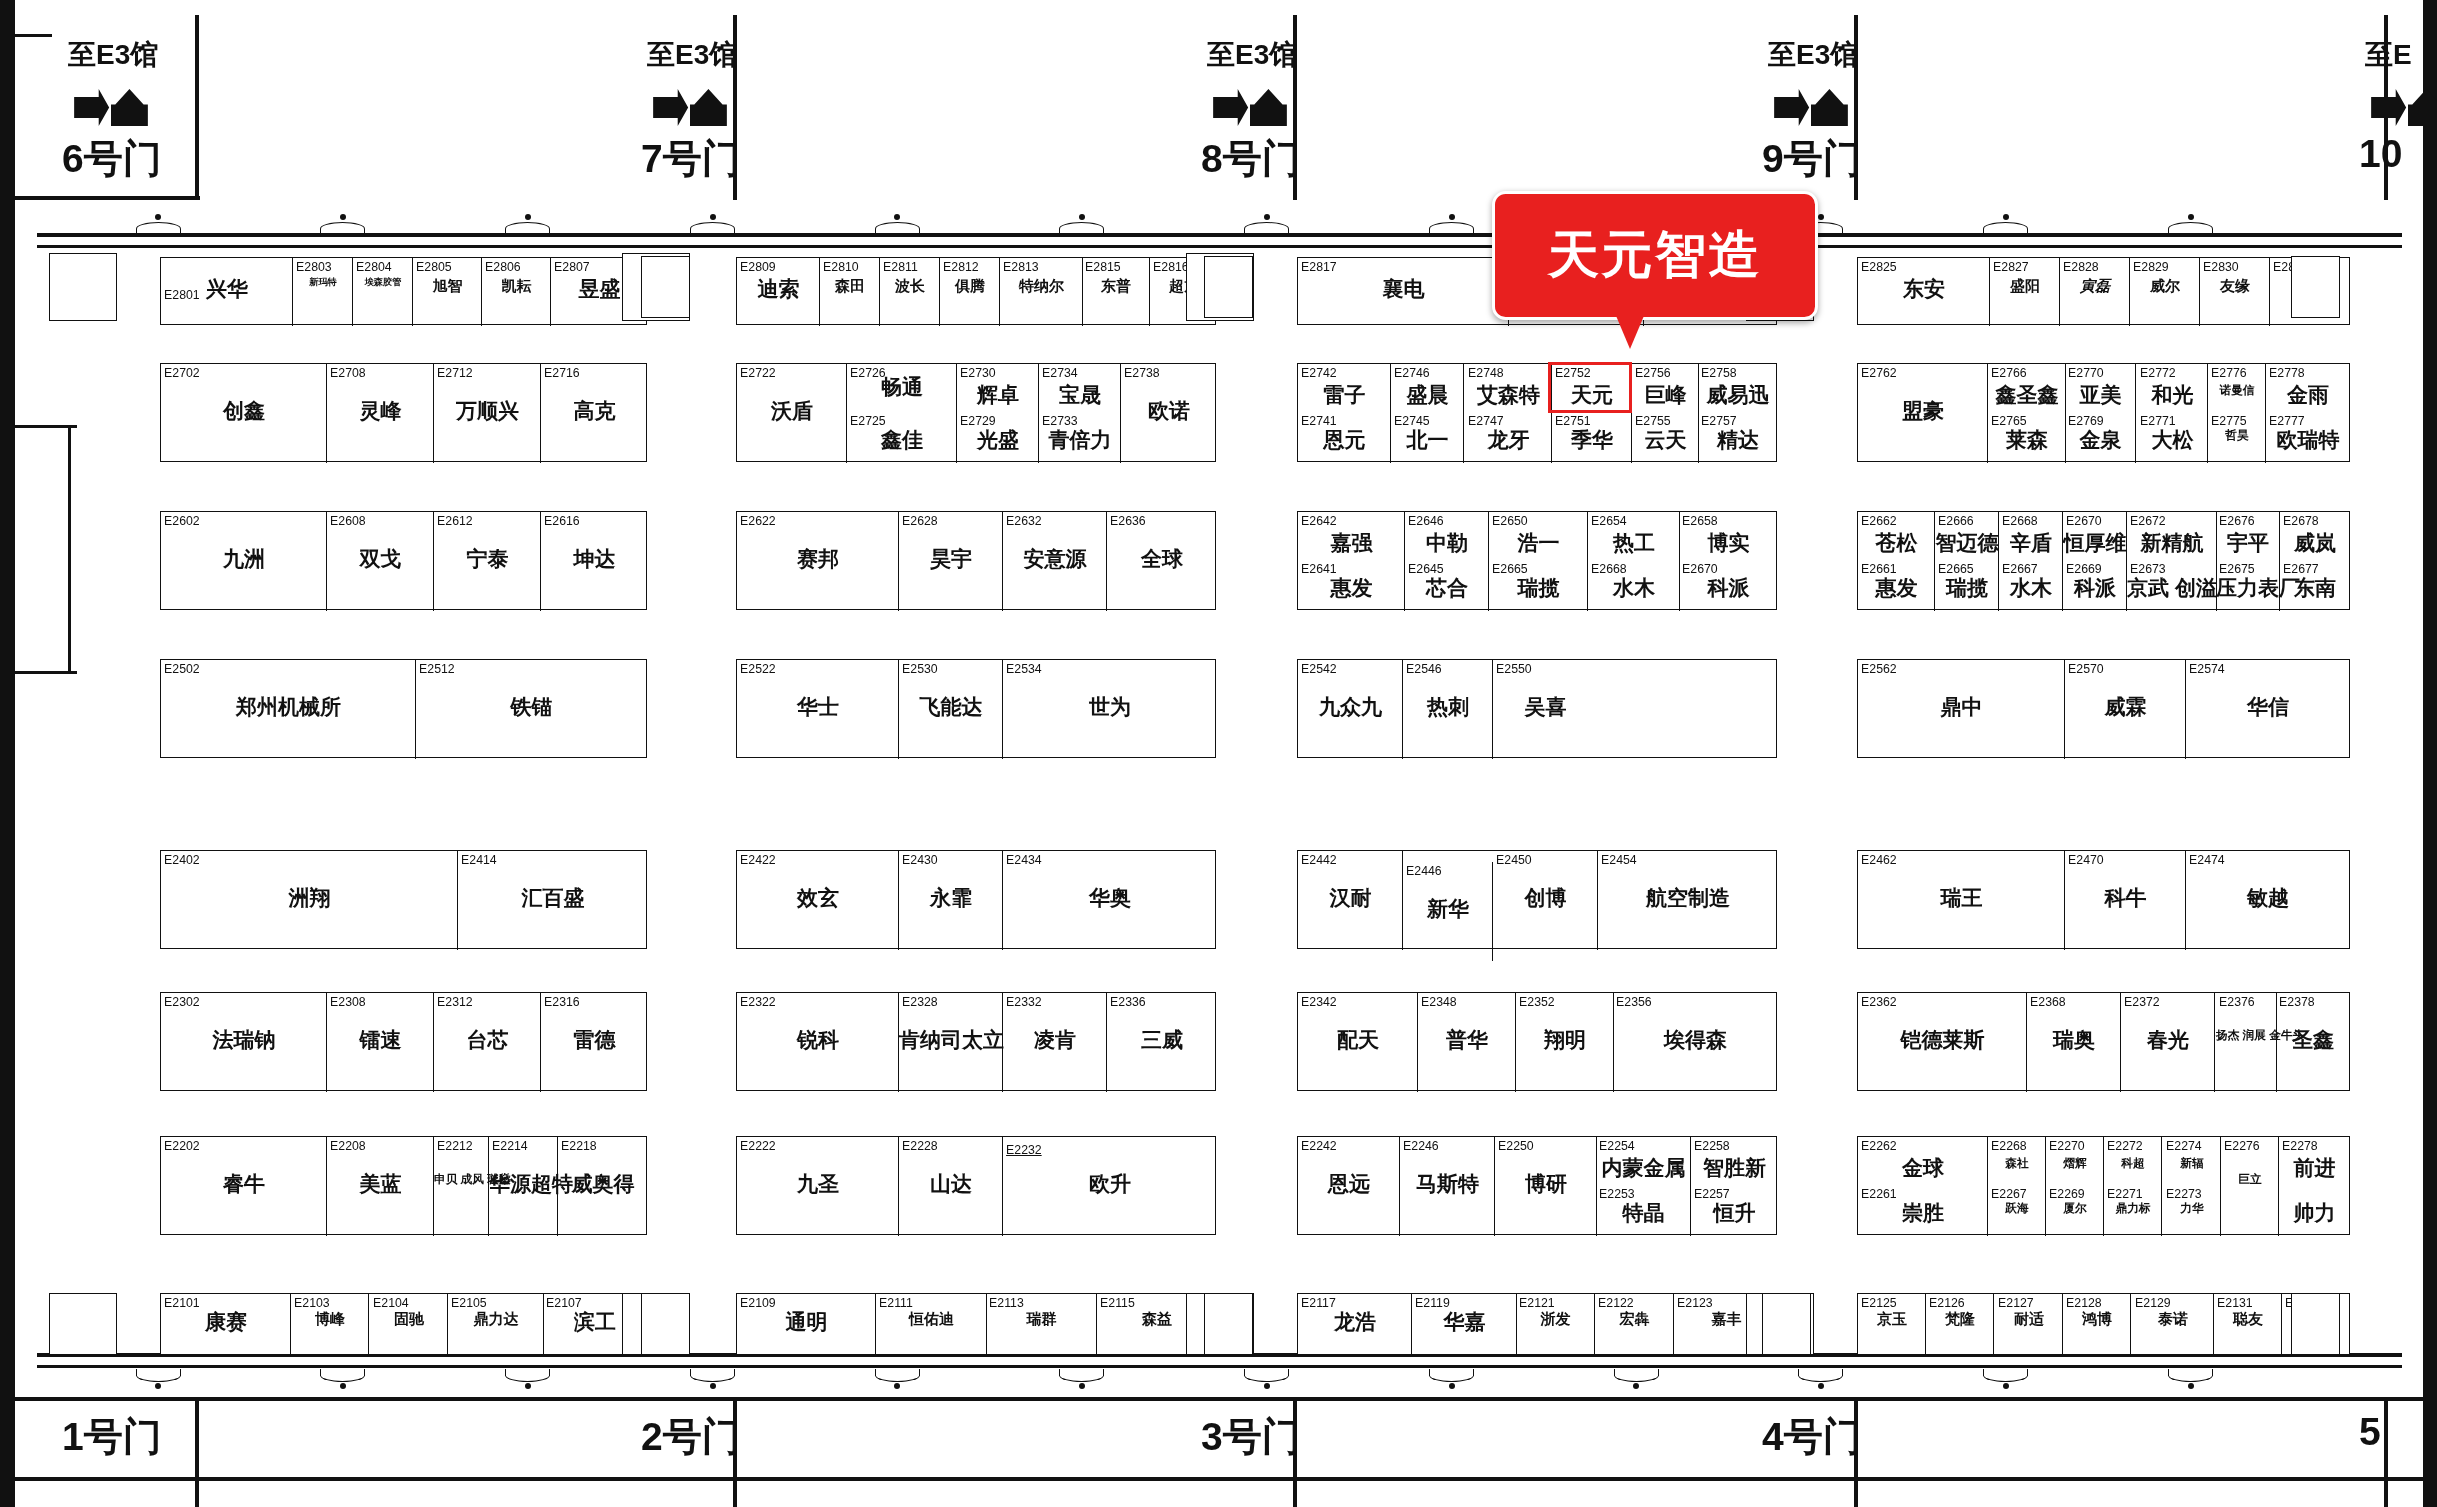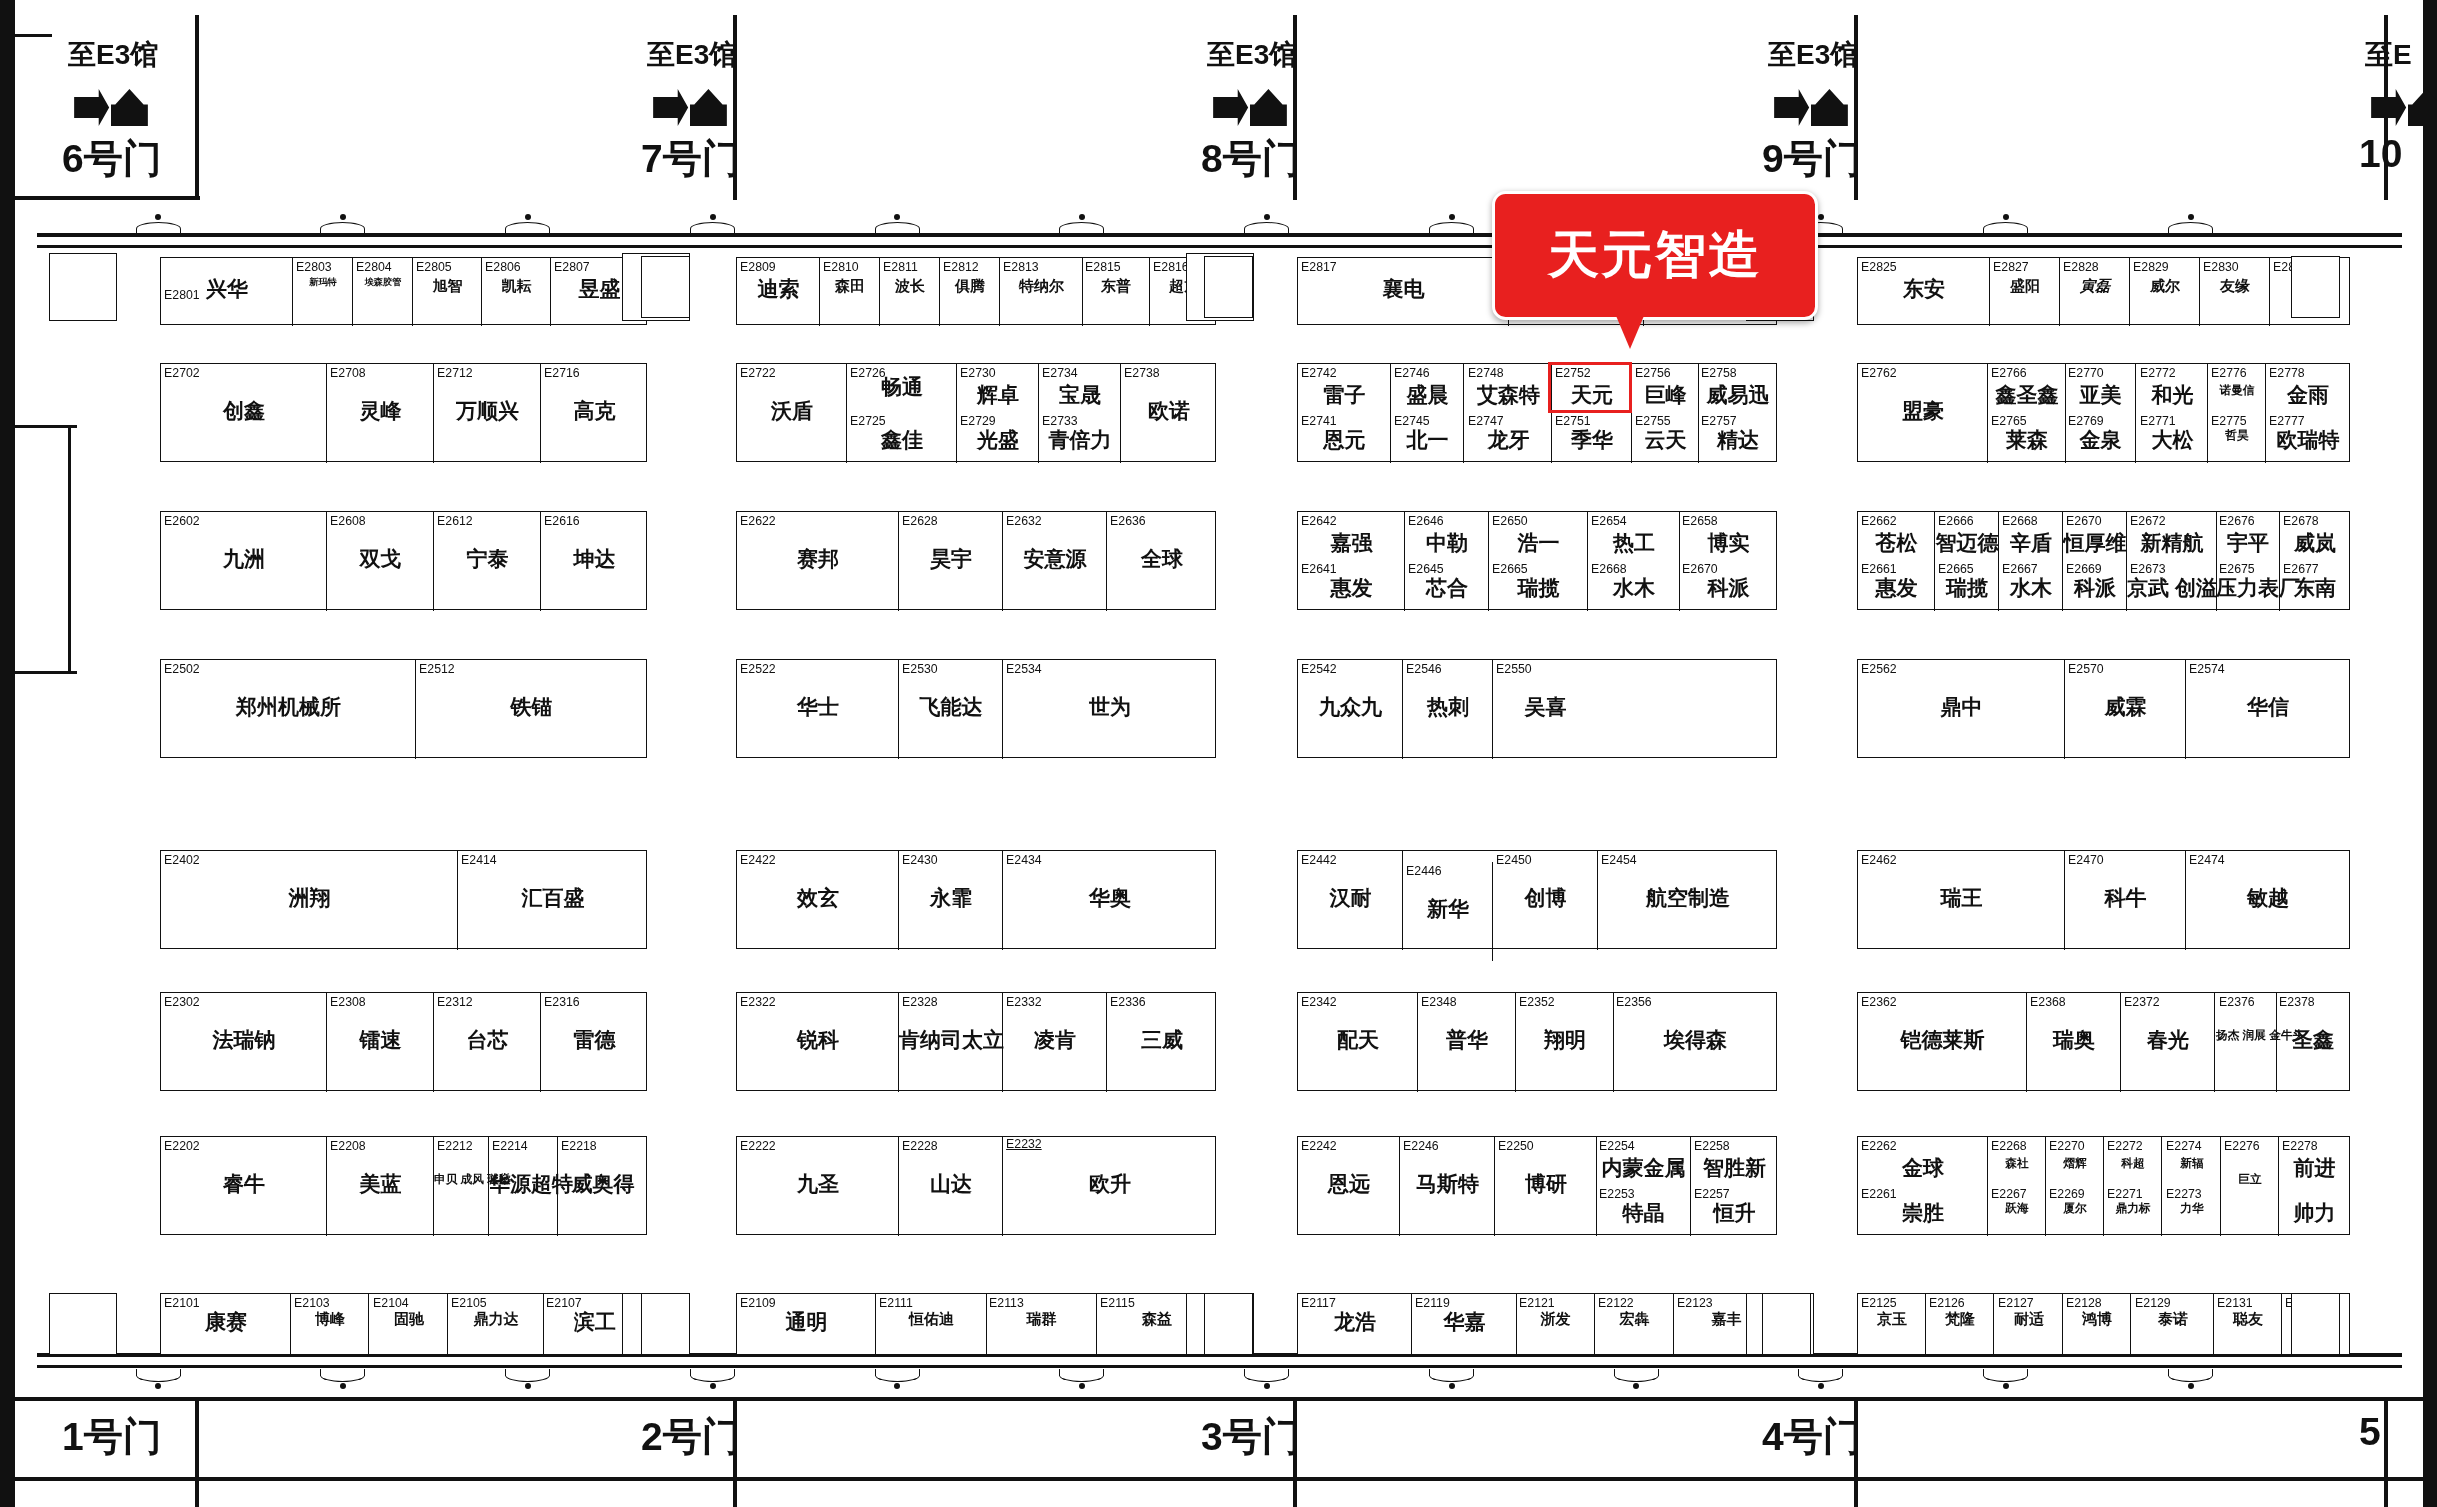--- a/index.html
+++ b/index.html
@@ -668,21 +668,21 @@
       <div class="block" style="left: 736px; top: 1136px; width: 480px; height: 99px;">
         <div class="cell" style="left: 0px; top: 0px; width: 162px; height: 99px;">
           <div class="code" style="left: 3.1px; top: 3.1px;">E2222</div>
           <div class="nm" style="left: 0px; width: 162px; top: 36px;">九圣</div>
         </div>
         <div class="cell" style="left: 162px; top: 0px; width: 104px; height: 99px;">
           <div class="code" style="left: 3.1px; top: 3.1px;">E2228</div>
           <div class="nm" style="left: 0px; width: 104px; top: 36px;">山达</div>
         </div>
         <div class="cell" style="left: 266px; top: 0px; width: 214px; height: 99px; border-right: none;">
-          <div class="code" style="left: 3.1px; top: 1px; text-decoration: underline;">E2232</div>
+          <div class="code" style="left: 3.1px; top: 7px; text-decoration: underline;">E2232</div>
           <div class="nm" style="left: 0px; width: 214px; top: 36px;">欧升</div>
         </div>
       </div>
       <div class="block" style="left: 1297px; top: 1136px; width: 480px; height: 99px;">
         <div class="cell" style="left: 0px; top: 0px; width: 102px; height: 99px;">
           <div class="code" style="left: 3.1px; top: 3.1px;">E2242</div>
           <div class="nm" style="left: 0px; width: 102px; top: 36px;">恩远</div>
         </div>
         <div class="cell" style="left: 102px; top: 0px; width: 95px; height: 99px;">
           <div class="code" style="left: 3.1px; top: 3.1px;">E2246</div>

